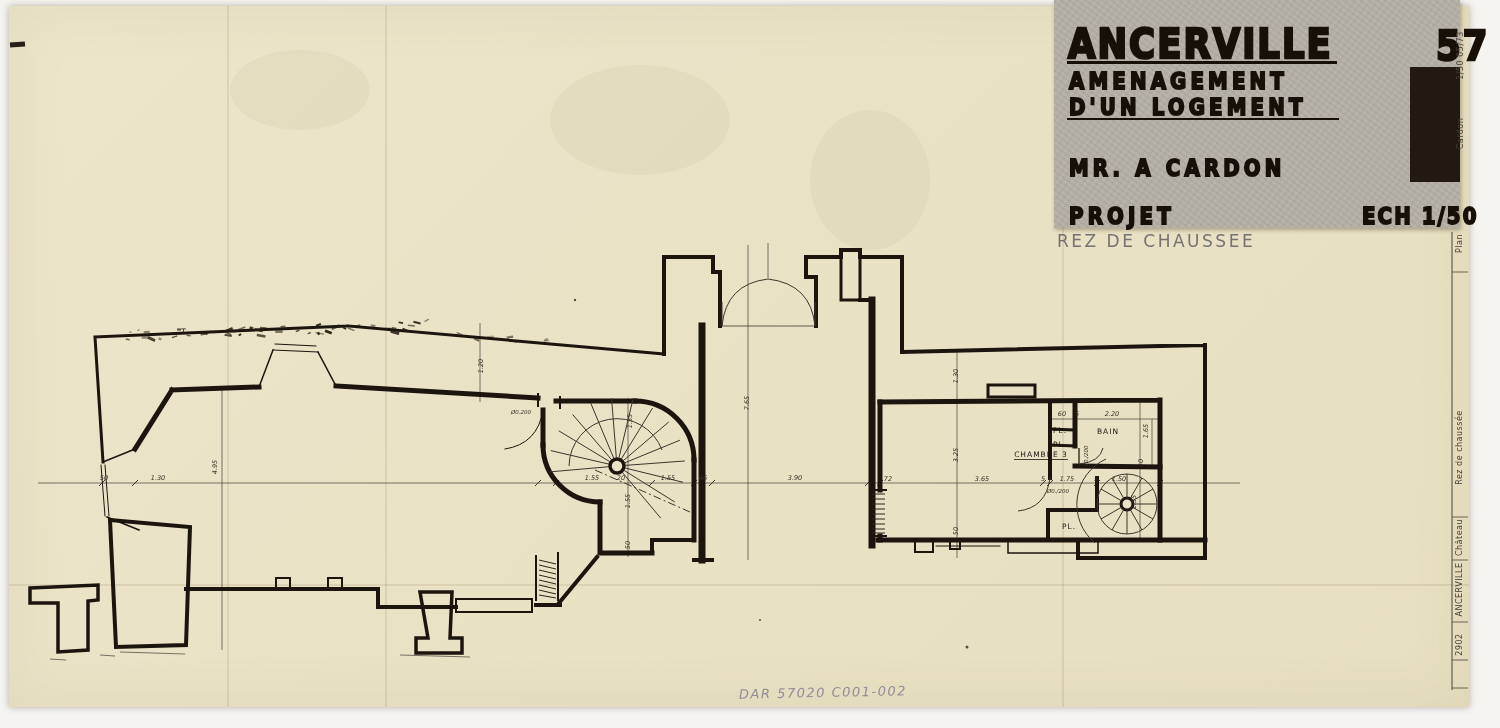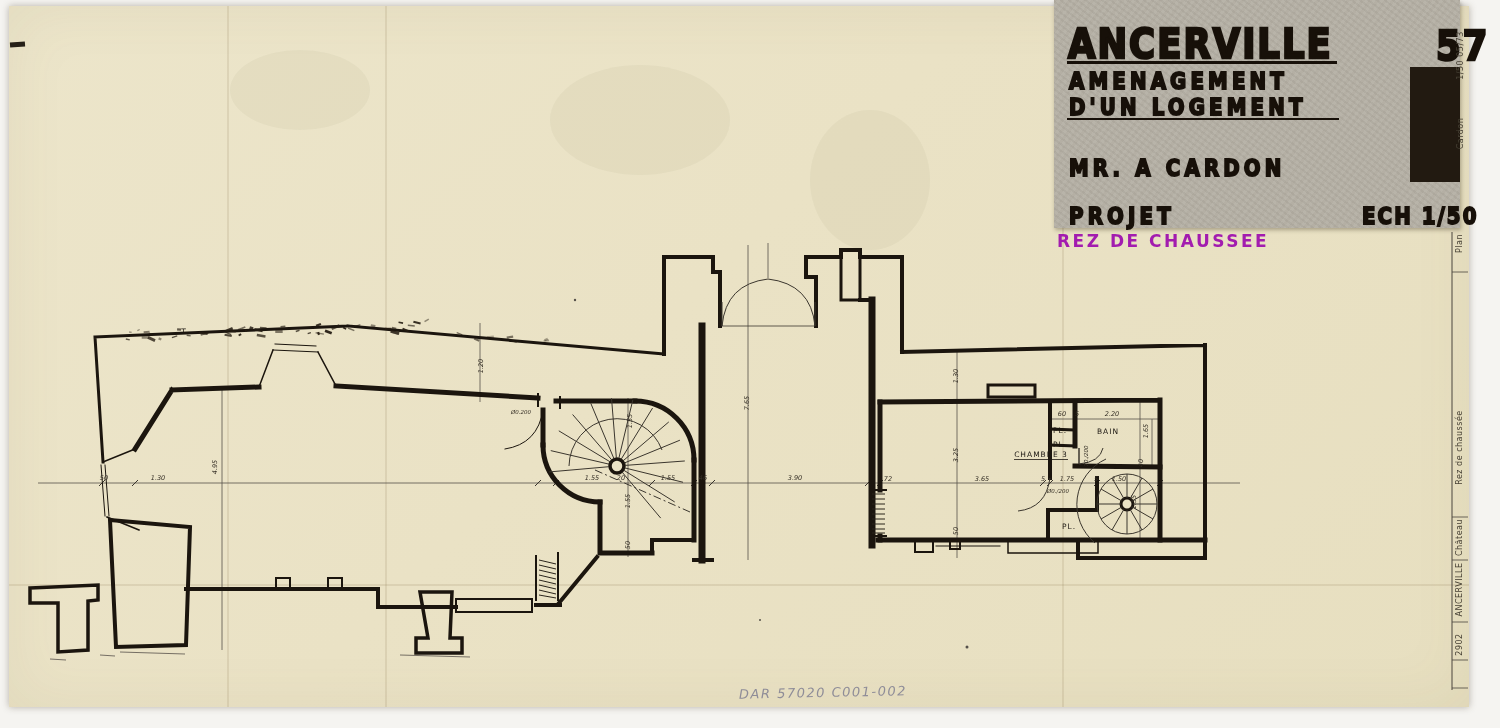--- a/index.html
+++ b/index.html
@@ -16,22 +16,22 @@
           repeating-linear-gradient(-53deg,rgba(255,255,255,.06) 0 3px,rgba(0,0,0,0) 3px 6px),
           #b4afa4;
         box-shadow:1px 2px 4px rgba(50,40,20,.35);}
   .tb-line{position:absolute;color:#171009;-webkit-text-stroke:1.6px #171009;
         font-weight:bold;letter-spacing:4px;transform-origin:left top;transform:scale(1.04,1.18);white-space:nowrap;}
   .tb-big{font-size:34px;-webkit-text-stroke:2.2px #171009;letter-spacing:2px;}
   .tb-rule{position:absolute;background:#171009;height:3px;}
   #tb-blackbox{position:absolute;background:#221a11;}
   .strip-label{position:absolute;transform:rotate(-90deg);transform-origin:center center;
         font-size:8px;color:#464034;white-space:nowrap;letter-spacing:.5px;}
-  #subtitle{position:absolute;left:1057px;top:231px;font-size:17px;font-weight:bold;
-        color:#a21caf;letter-spacing:2.5px;}
+  #subtitle{position:absolute;left:1057px;top:231px;font-size:17px;font-weight:normal;
+        color:#737373;letter-spacing:2.5px;}
   #pencil-note{position:absolute;left:739px;top:685px;font-size:13px;font-style:italic;
         color:#8f8d98;letter-spacing:1.5px;transform:rotate(-1.2deg);white-space:nowrap;}
   svg text{font-family:"DejaVu Sans",sans-serif;}
   .mark{position:absolute;background:#262018;}
 </style>
 </head>
 <body>
 
 <div id="stage">
   <div id="paper"></div>

